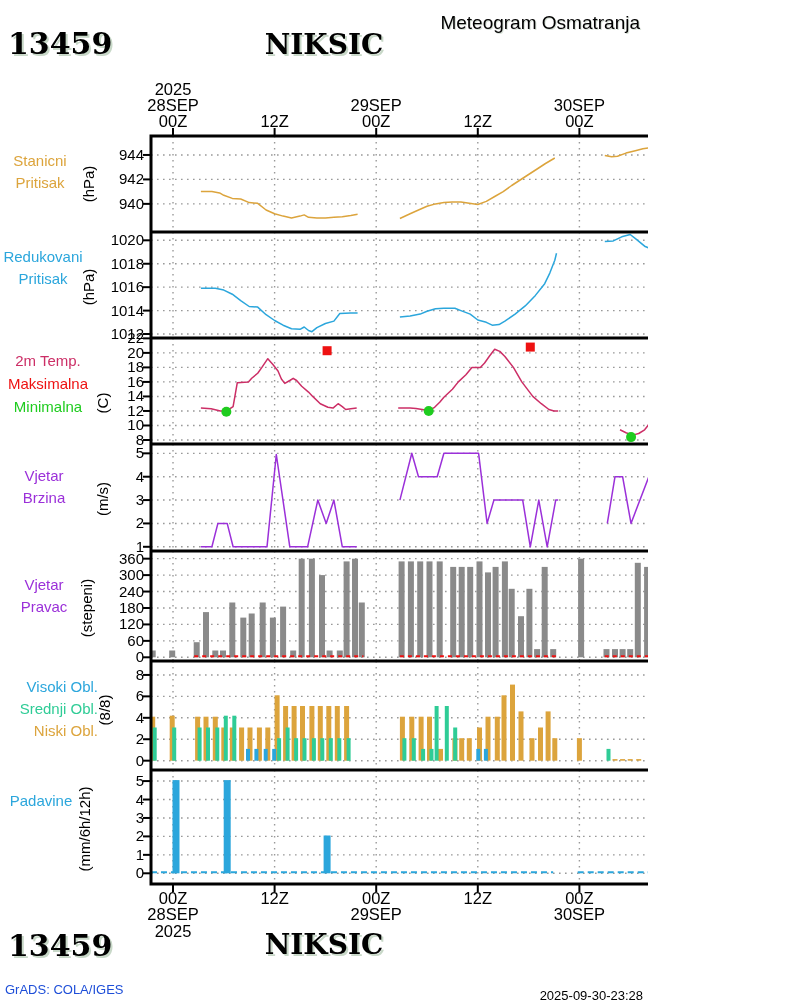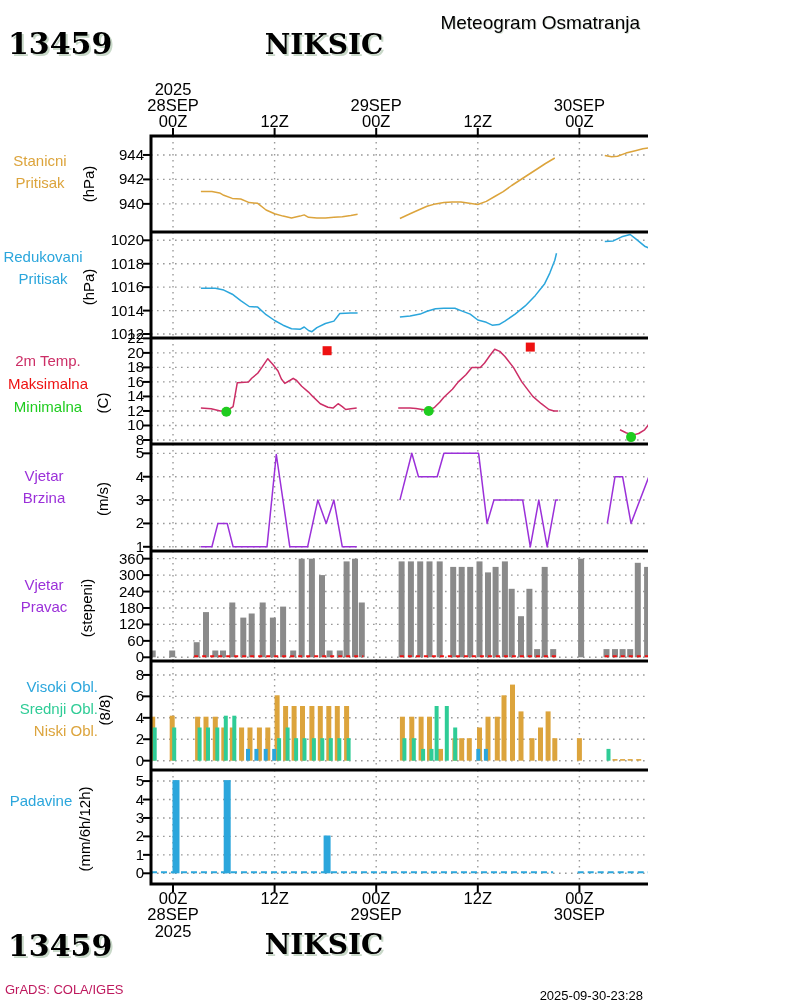--- a/index.html
+++ b/index.html
@@ -6,21 +6,21 @@
   .page{position:relative;width:648px;height:1000px;background:#ffffff;overflow:hidden;
         font-family:"Liberation Sans",sans-serif;text-decoration:underline;}
   .big-title{position:absolute;font-family:"DejaVu Serif",serif;font-weight:bold;
              color:#000;text-shadow:2px 2px 0 #c8d8c8;white-space:pre;}
   .station-top{left:8px;top:26px;font-size:30px;}
   .name-top{left:0;right:0;top:28px;font-size:28px;text-align:center;}
   .station-bottom{left:8px;top:928px;font-size:30px;}
   .name-bottom{left:0;right:0;top:928px;font-size:28px;text-align:center;}
   .subtitle{position:absolute;top:12px;right:8px;font-size:19px;color:#000;
             text-shadow:1px 1px 0 #d8e2d8;}
-  .footer-left{position:absolute;left:5px;top:982px;font-size:13px;color:#be185d;}
+  .footer-left{position:absolute;left:5px;top:982px;font-size:13px;color:#1d4ed8;}
   .footer-right{position:absolute;right:5px;top:988px;font-size:13px;color:#000;}
   svg{position:absolute;left:0;top:0;}
   svg text{font-family:"Liberation Sans",sans-serif;}
 </style>
 </head>
 <body>
 
 <div class="page">
   <div class="big-title station-top">13459</div>
   <div class="big-title name-top">NIKSIC</div>

